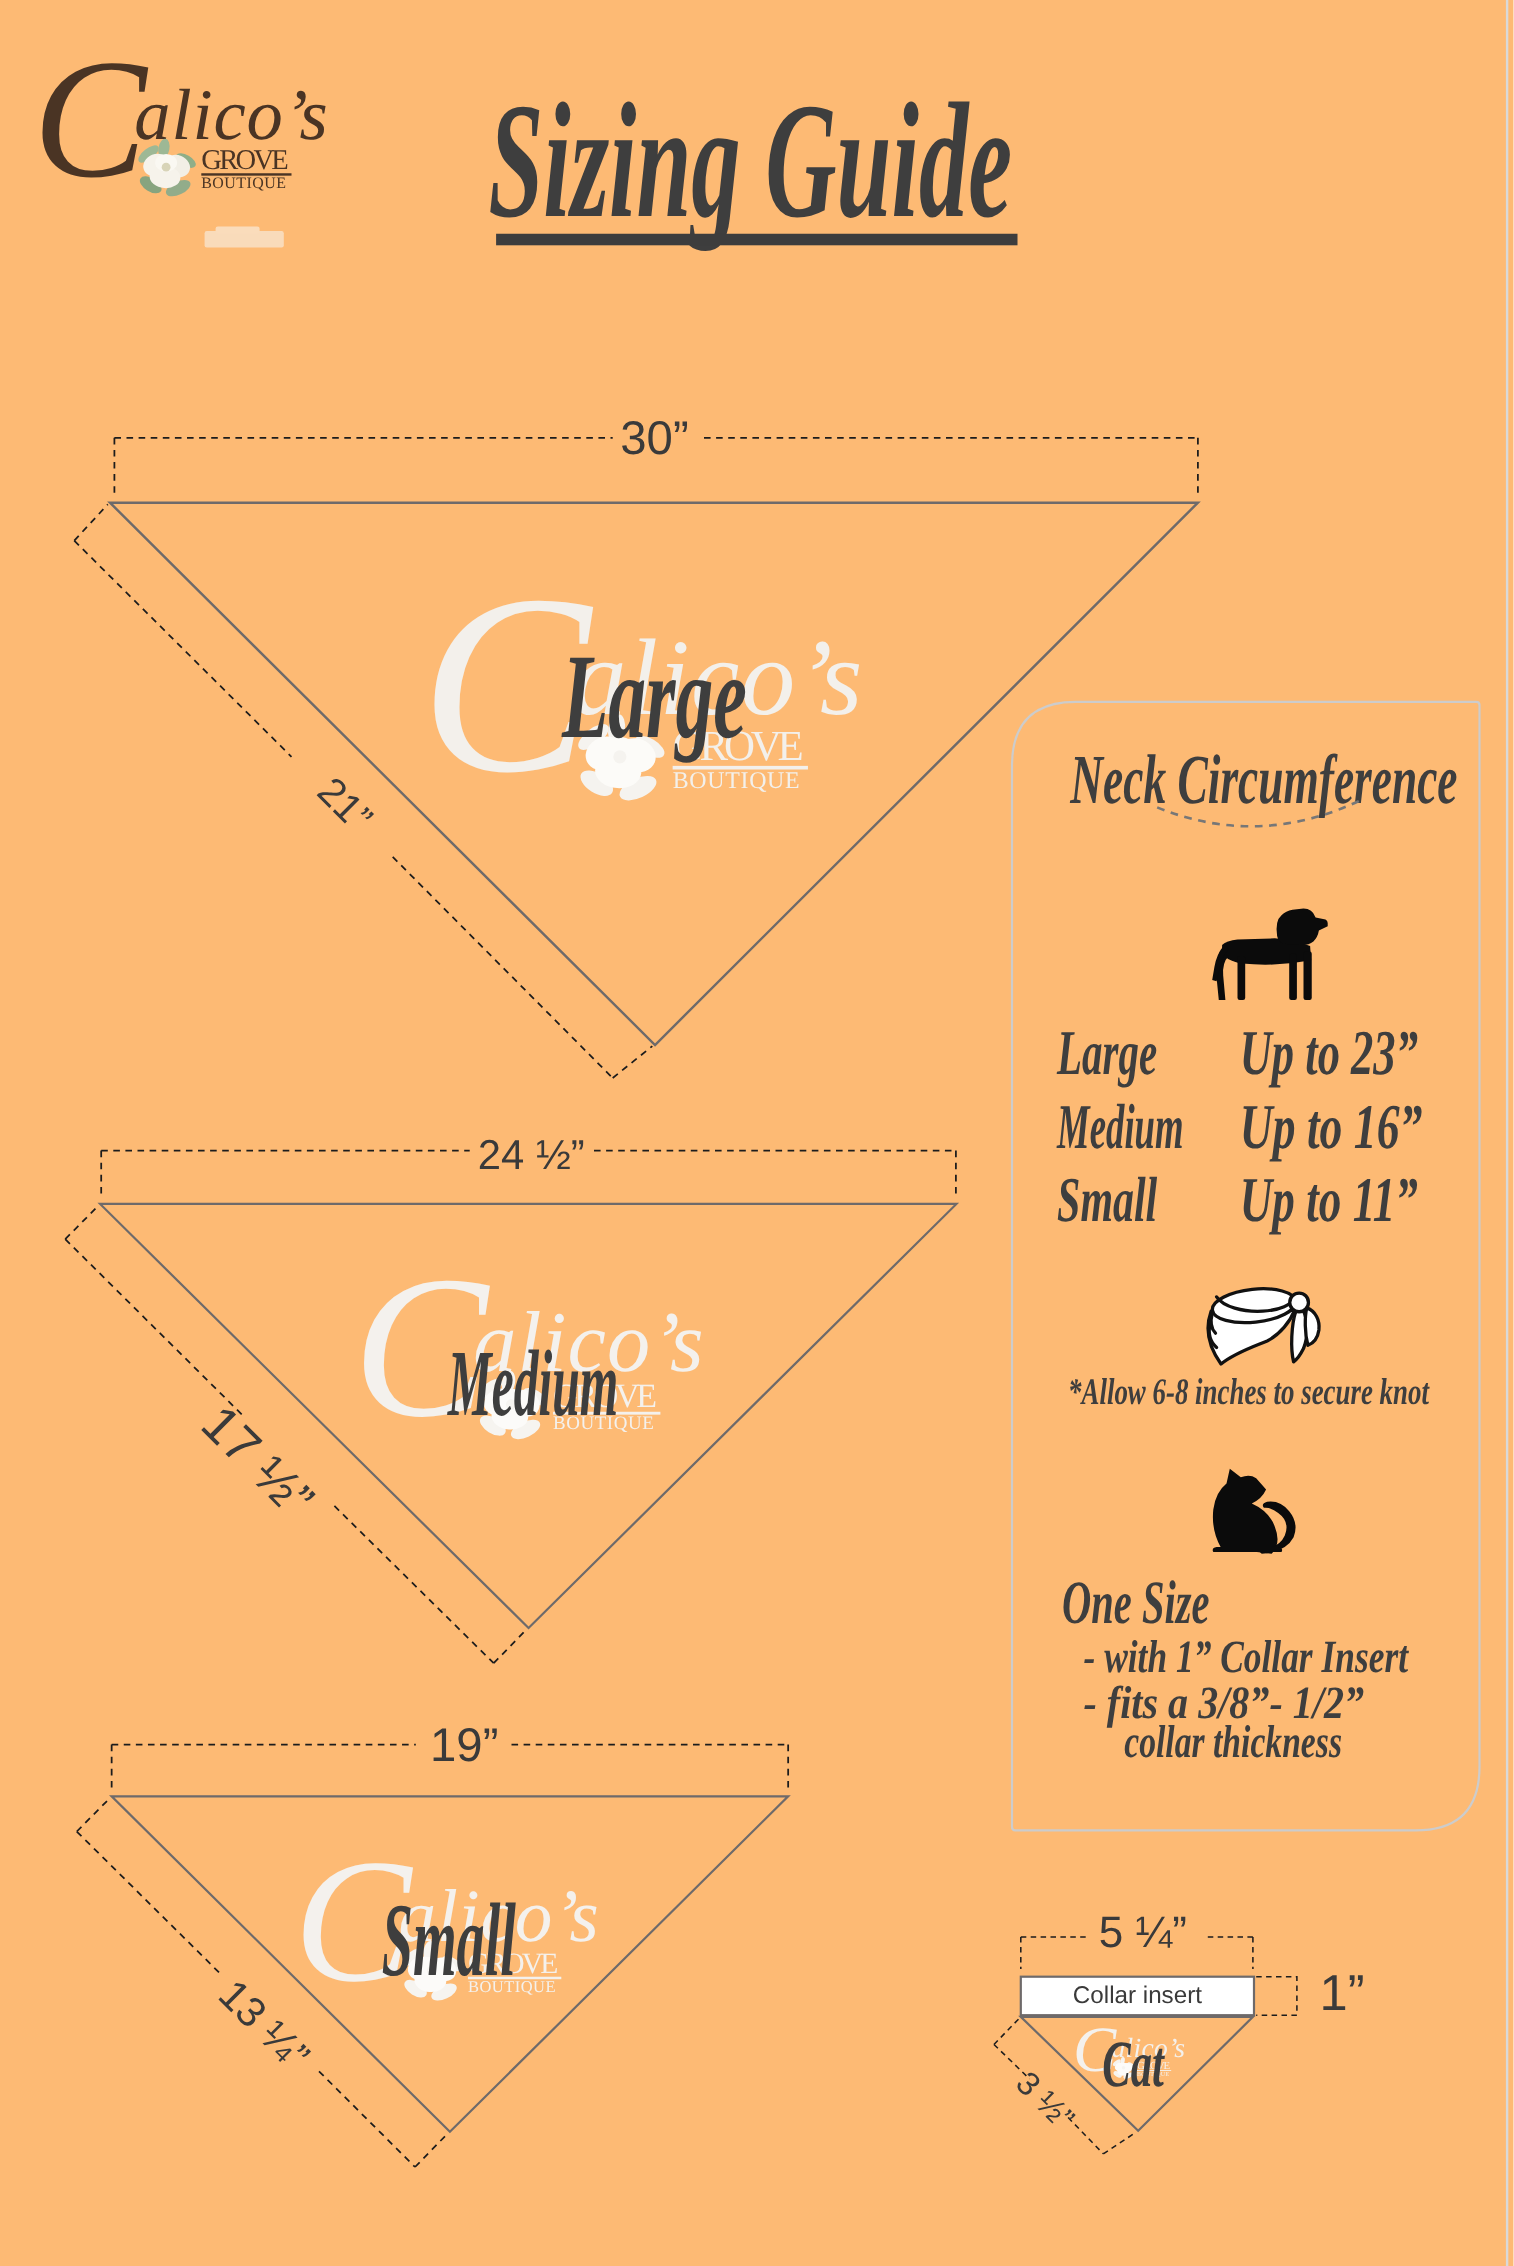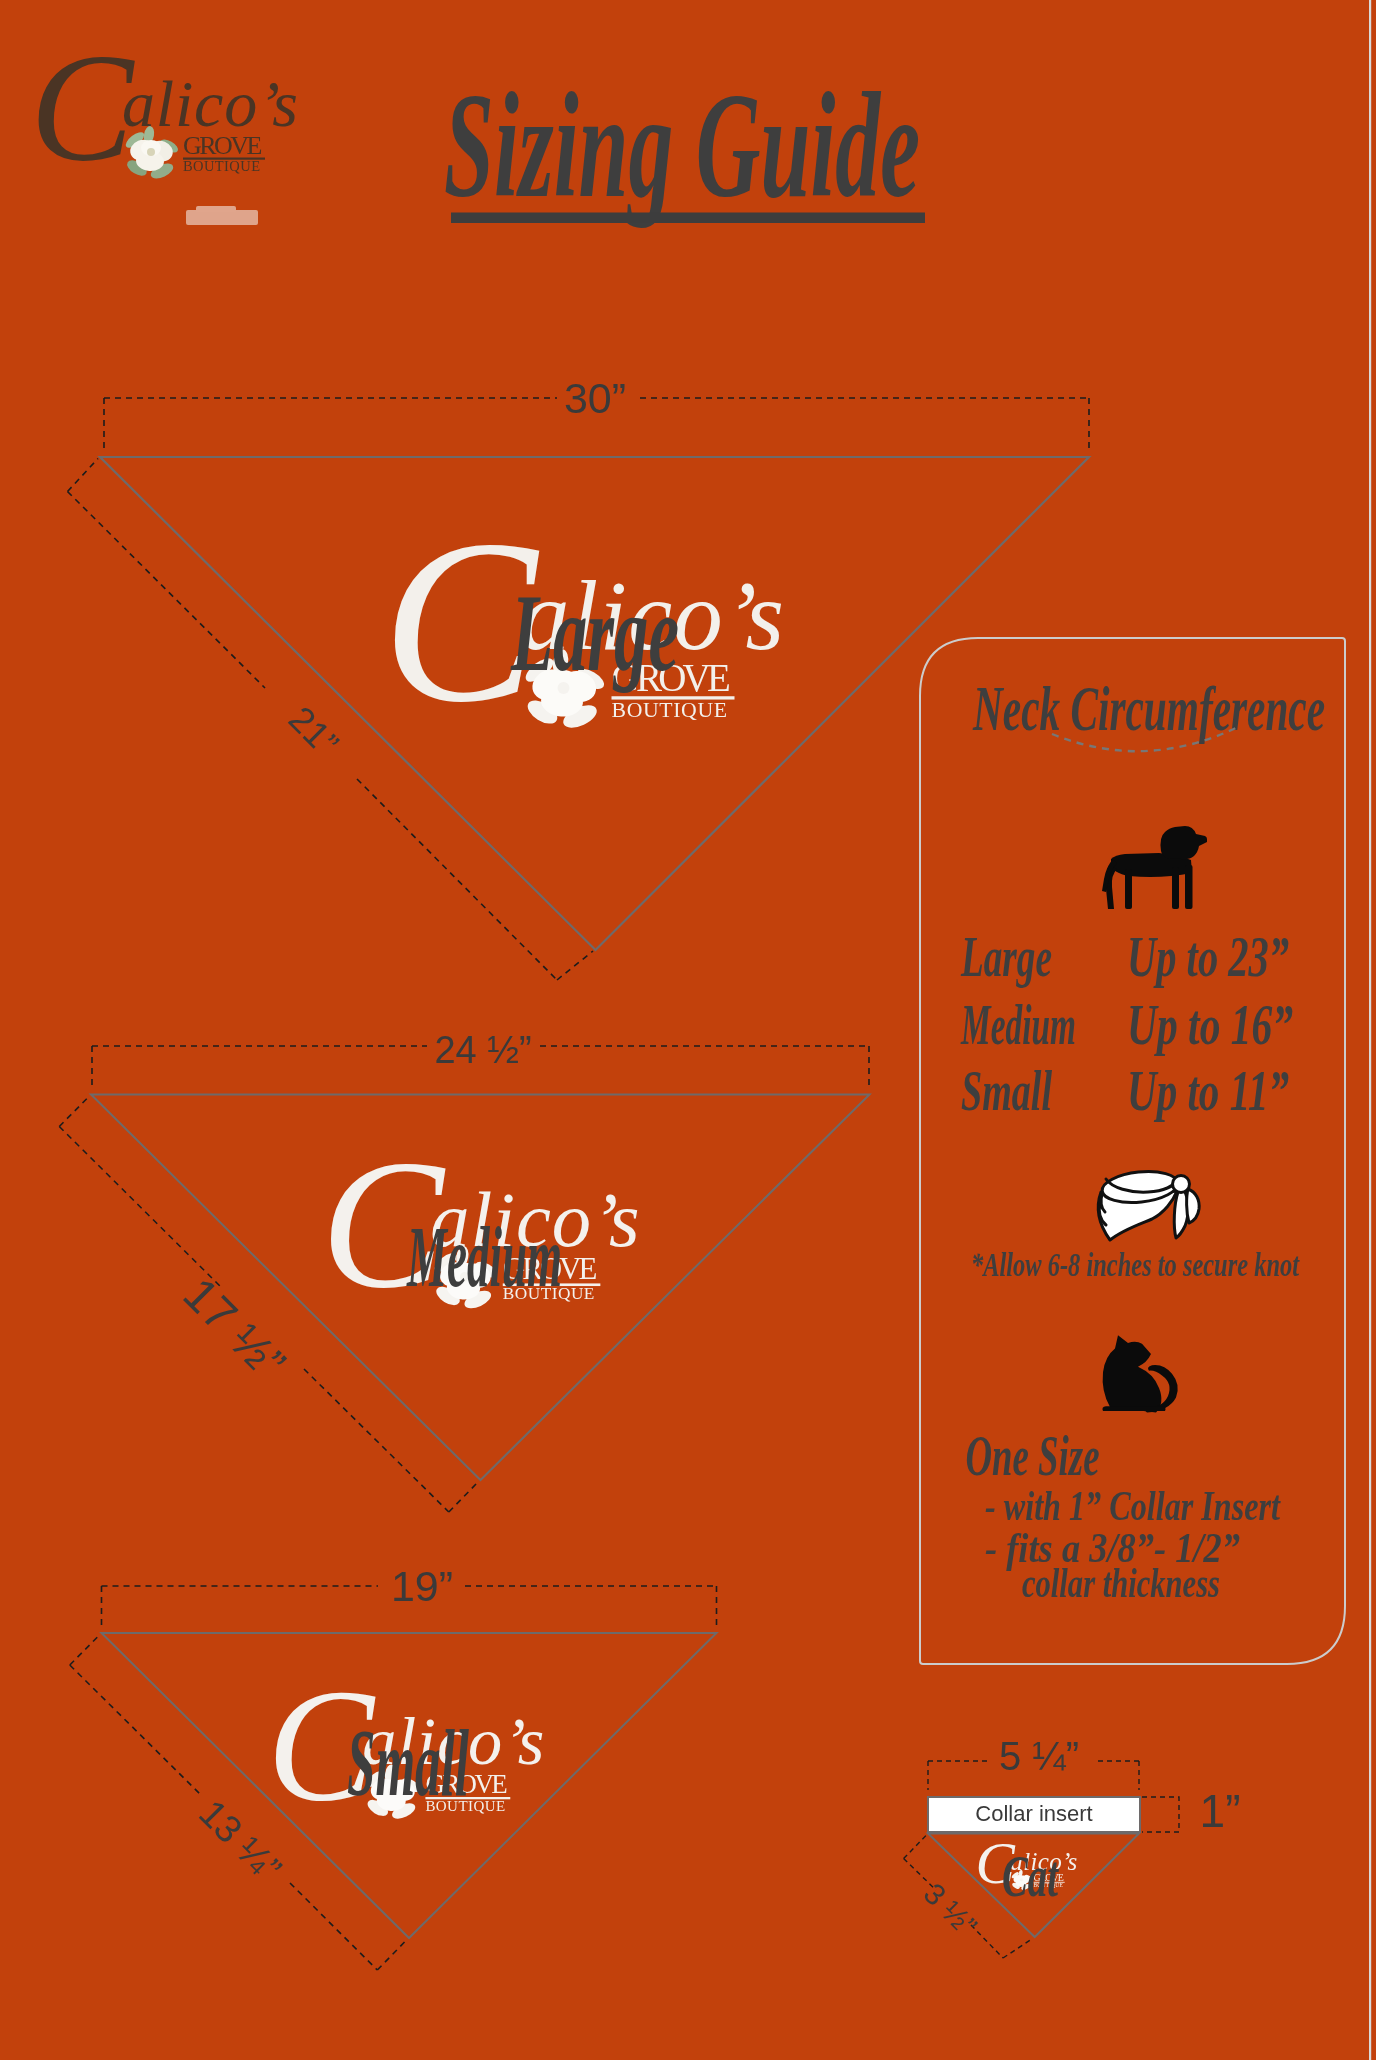--- a/index.html
+++ b/index.html
@@ -1,16 +1,16 @@
 <!DOCTYPE html>
 <html><head>
 <meta charset="utf-8">
 <style>
   html,body{margin:0;padding:0;background:#fff;}
-  #page{position:relative;width:1376px;height:2060px;background:#c2410c;overflow:hidden;}
+  #page{position:relative;width:1376px;height:2060px;background:#fdba74;overflow:hidden;}
   svg text{font-family:"Liberation Serif",serif;}
   .script{font-family:"Liberation Serif",serif;font-style:italic;font-weight:bold;fill:#3e3e3e;}
   .sans{font-family:"Liberation Sans",sans-serif;font-style:normal;font-weight:normal;fill:#3a3a3a;}
 </style>
 </head>
 <body>
 <div id="page">
 <svg width="1376" height="2060" viewBox="0 0 1376 2060">
 <defs>
 

